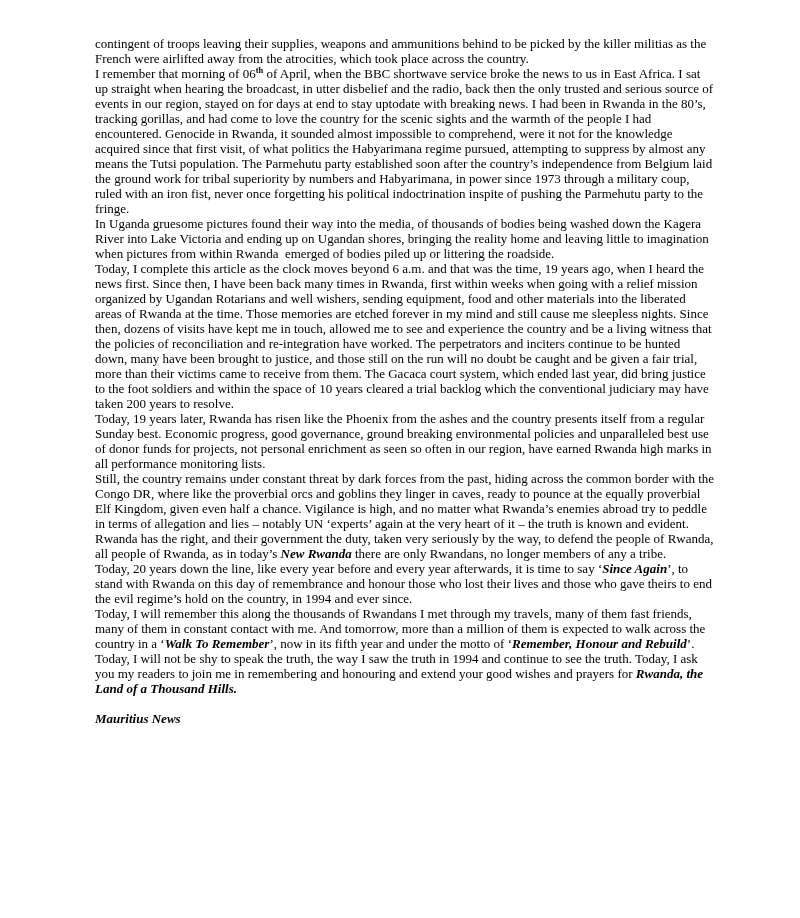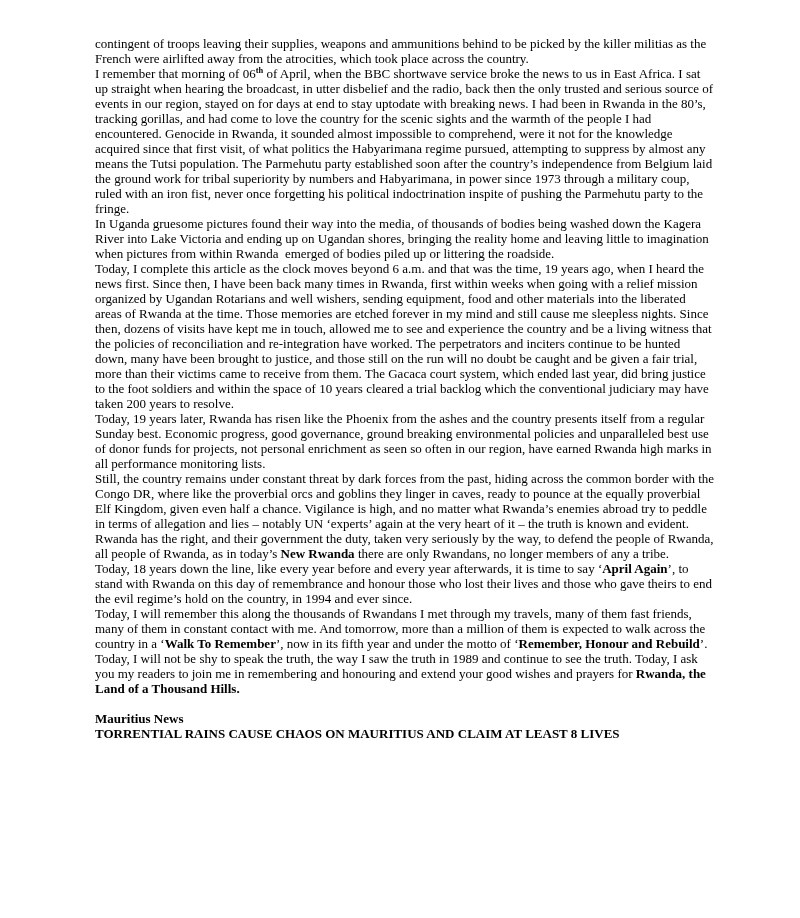--- a/index.html
+++ b/index.html
@@ -32,34 +32,33 @@
   }
   .para.blank {
     height: 15px;
   }
   .para sup {
     font-size: 0.65em;
     line-height: 0;
     vertical-align: super;
     font-weight: bold;
   }
-  .b { font-weight: bold; }
+  .b { font-weight: bold; font-style: italic; }
   .i { }
 </style>
 </head>
 <body>
 
 <div class="page">
   <div class="article">
       <div class="para"><span>contingent of troops leaving their supplies, weapons and ammunitions behind to be picked by the killer militias as the French were airlifted away from the atrocities, which took place across the country.</span></div>
       <div class="para"><span>I remember that morning of 06</span><sup>th</sup><span> of April, when the BBC shortwave service broke the news to us in East Africa. I sat up straight when hearing the broadcast, in utter disbelief and the radio, back then the only trusted and serious source of events in our region, stayed on for days at end to stay uptodate with breaking news. I had been in Rwanda in the 80’s, tracking gorillas, and had come to love the country for the scenic sights and the warmth of the people I had encountered. Genocide in Rwanda, it sounded almost impossible to comprehend, were it not for the knowledge acquired since that first visit, of what politics the Habyarimana regime pursued, attempting to suppress by almost any means the Tutsi population. The Parmehutu party established soon after the country’s independence from Belgium laid the ground work for tribal superiority by numbers and Habyarimana, in power since 1973 through a military coup, ruled with an iron fist, never once forgetting his political indoctrination inspite of pushing the Parmehutu party to the fringe.</span></div>
       <div class="para"><span>In Uganda gruesome pictures found their way into the media, of thousands of bodies being washed down the Kagera River into Lake Victoria and ending up on Ugandan shores, bringing the reality home and leaving little to imagination when pictures from within Rwanda  emerged of bodies piled up or littering the roadside.</span></div>
       <div class="para"><span>Today, I complete this article as the clock moves beyond 6 a.m. and that was the time, 19 years ago, when I heard the news first. Since then, I have been back many times in Rwanda, first within weeks when going with a relief mission organized by Ugandan Rotarians and well wishers, sending equipment, food and other materials into the liberated areas of Rwanda at the time. Those memories are etched forever in my mind and still cause me sleepless nights. Since then, dozens of visits have kept me in touch, allowed me to see and experience the country and be a living witness that the policies of reconciliation and re-integration have worked. The perpetrators and inciters continue to be hunted down, many have been brought to justice, and those still on the run will no doubt be caught and be given a fair trial, more than their victims came to receive from them. The Gacaca court system, which ended last year, did bring justice to the foot soldiers and within the space of 10 years cleared a trial backlog which the conventional judiciary may have taken 200 years to resolve.</span></div>
       <div class="para"><span>Today, 19 years later, Rwanda has risen like the Phoenix from the ashes and the country presents itself from a regular Sunday best. Economic progress, good governance, ground breaking environmental policies and unparalleled best use of donor funds for projects, not personal enrichment as seen so often in our region, have earned Rwanda high marks in all performance monitoring lists.</span></div>
       <div class="para"><span>Still, the country remains under constant threat by dark forces from the past, hiding across the common border with the Congo DR, where like the proverbial orcs and goblins they linger in caves, ready to pounce at the equally proverbial Elf Kingdom, given even half a chance. Vigilance is high, and no matter what Rwanda’s enemies abroad try to peddle in terms of allegation and lies – notably UN ‘experts’ again at the very heart of it – the truth is known and evident. Rwanda has the right, and their government the duty, taken very seriously by the way, to defend the people of Rwanda, all people of Rwanda, as in today’s </span><span class="b i">New Rwanda</span><span> there are only Rwandans, no longer members of any a tribe.</span></div>
-      <div class="para"><span>Today, 18 years down the line, like every year before and every year afterwards, it is time to say ‘</span><span class="b i">April Again</span><span>’, to stand with Rwanda on this day of remembrance and honour those who lost their lives and those who gave theirs to end the evil regime’s hold on the country, in 1994 and ever since.</span></div>
+      <div class="para"><span>Today, 20 years down the line, like every year before and every year afterwards, it is time to say ‘</span><span class="b i">Since Again</span><span>’, to stand with Rwanda on this day of remembrance and honour those who lost their lives and those who gave theirs to end the evil regime’s hold on the country, in 1994 and ever since.</span></div>
       <div class="para"><span>Today, I will remember this along the thousands of Rwandans I met through my travels, many of them fast friends, many of them in constant contact with me. And tomorrow, more than a million of them is expected to walk across the country in a ‘</span><span class="b i">Walk To Remember</span><span>’, now in its fifth year and under the motto of ‘</span><span class="b i">Remember, Honour and Rebuild</span><span>’.</span></div>
-      <div class="para"><span>Today, I will not be shy to speak the truth, the way I saw the truth in 1989 and continue to see the truth. Today, I ask you my readers to join me in remembering and honouring and extend your good wishes and prayers for </span><span class="b i">Rwanda, the Land of a Thousand Hills.</span></div>
+      <div class="para"><span>Today, I will not be shy to speak the truth, the way I saw the truth in 1994 and continue to see the truth. Today, I ask you my readers to join me in remembering and honouring and extend your good wishes and prayers for </span><span class="b i">Rwanda, the Land of a Thousand Hills.</span></div>
       <div class="para blank"></div>
       <div class="para"><span class="b">Mauritius News</span></div>
-      <div class="para"><span class="b">TORRENTIAL RAINS CAUSE CHAOS ON MAURITIUS AND CLAIM AT LEAST 8 LIVES</span></div>
     </div>
 </div>
 
 </body></html>

